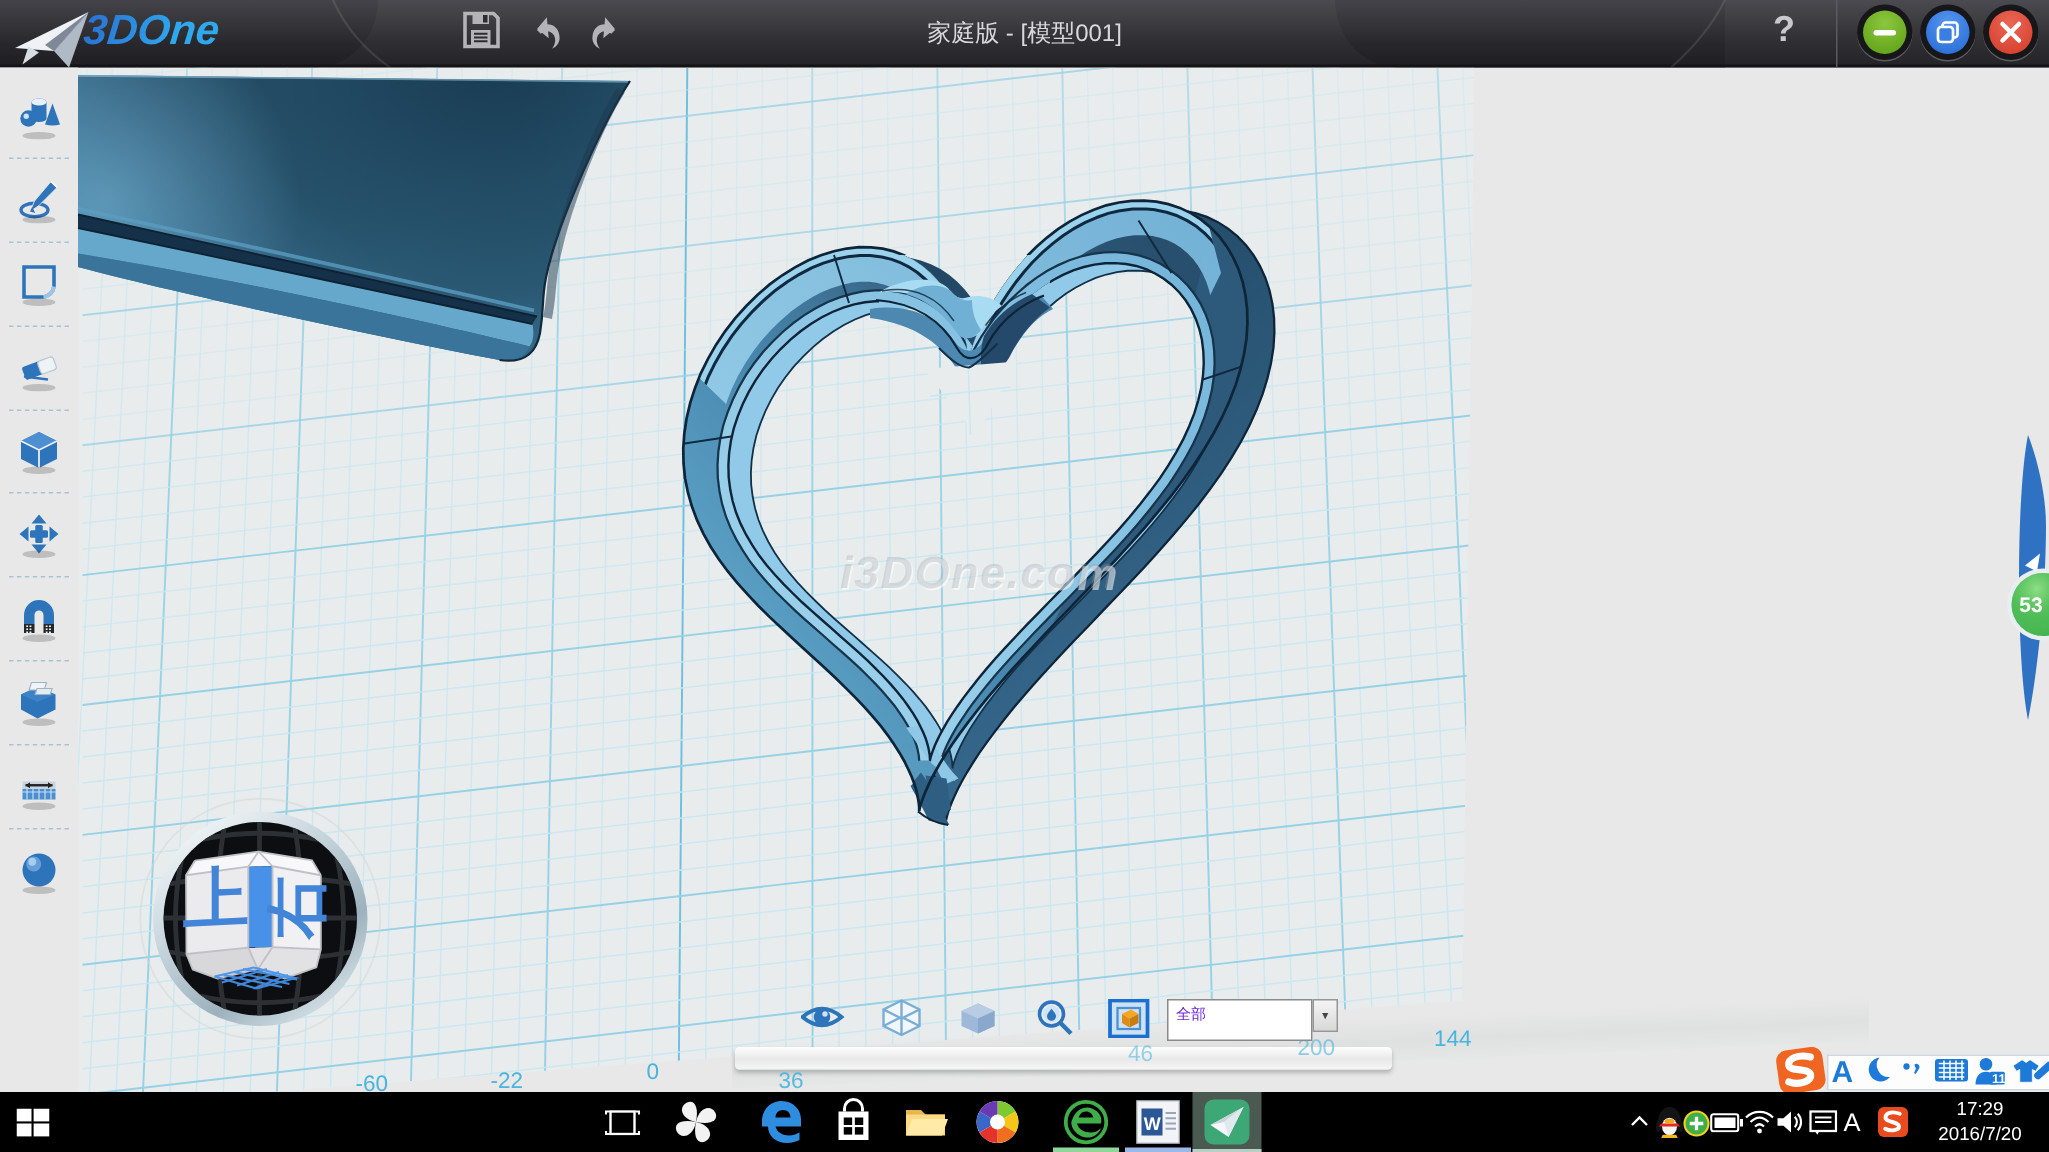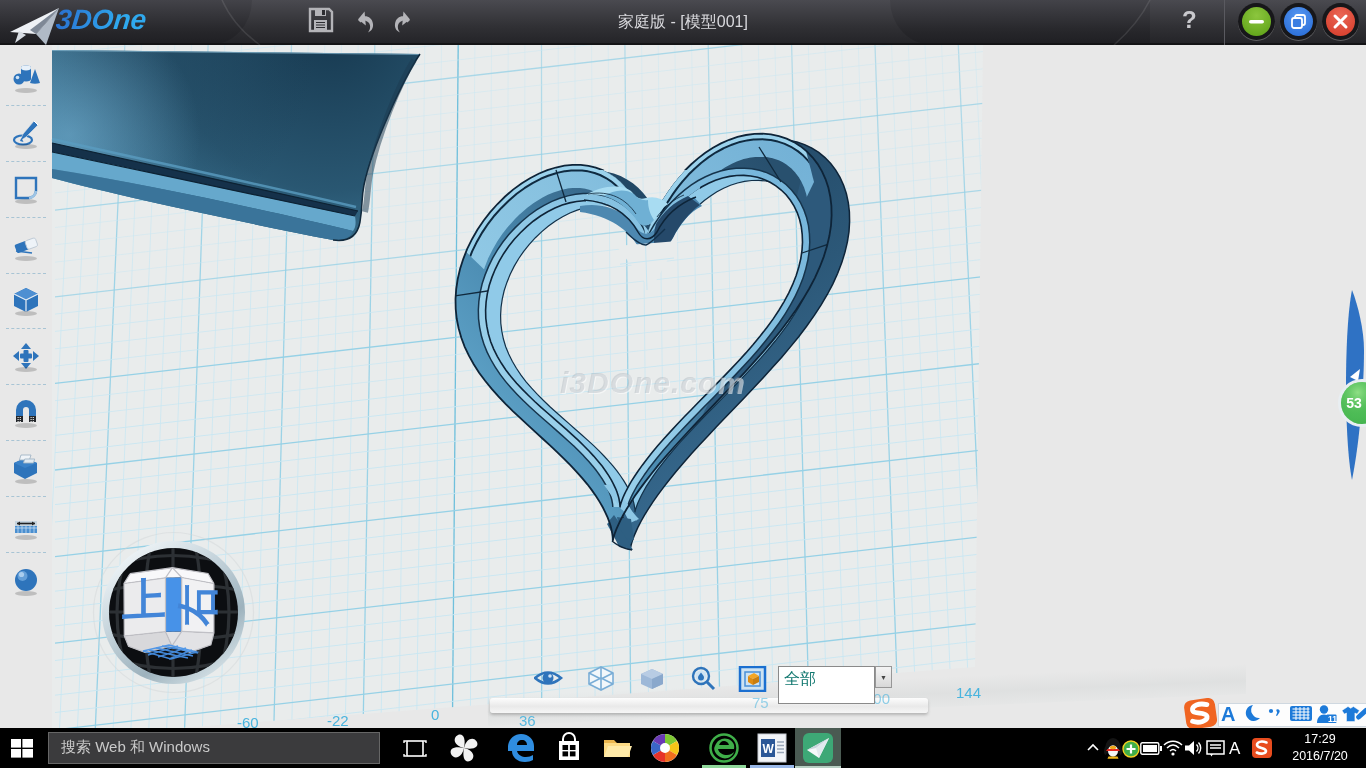--- a/index.html
+++ b/index.html
@@ -28,22 +28,22 @@
 .winbtn .inner{position:absolute;left:4px;top:4px;width:29px;height:29px;border-radius:50%;}
 
 #ltool{position:absolute;left:0;top:45px;width:52px;height:683px;background:#e8e8e8;}
 #ltool .sep{position:absolute;left:6px;width:40px;border-top:1px dashed #a8c4d4;}
 .lico{position:absolute;left:10px;width:32px;height:32px;}
 #wmark{position:absolute;left:560px;top:366px;width:260px;
  font-size:30px;font-style:italic;font-weight:bold;color:rgba(148,160,170,0.30);
  text-shadow:1px 1px 0 rgba(255,255,255,0.55);letter-spacing:1px;}
 
 .axnum{position:absolute;color:#49b4de;font-size:15px;}
-#combo{position:absolute;left:778px;top:666px;width:97px;height:38px;background:#fff;
- border:1px solid #8a8a8a;font-size:16px;color:#0f766e;padding:2px 0 0 5px;}
+#combo{position:absolute;left:778px;top:666px;width:97px;height:28px;background:#fff;
+ border:1px solid #8a8a8a;font-size:10px;color:#6d28d9;padding:2px 0 0 5px;}
 #combobtn{position:absolute;left:875px;top:666px;width:17px;height:22px;
  background:linear-gradient(#f4f4f4,#d8d8d8);border:1px solid #979797;
  font-size:7px;color:#444;text-align:center;padding-top:7px;}
 #platform{position:absolute;left:490px;top:698px;width:438px;height:15px;border-radius:3px;
  background:linear-gradient(#fdfdfd,#e9e9e9 55%,#f6f6f6);box-shadow:0 2px 3px rgba(120,120,120,.45);}
 #platback{position:absolute;left:488px;top:680px;width:758px;height:30px;
  background:linear-gradient(180deg,rgba(208,212,212,0) 0%,rgba(206,210,210,0.35) 55%,rgba(222,226,226,0.25) 100%);
  transform:skewY(-2.4deg);}
 
 #sogou{position:absolute;left:1218px;top:703px;width:148px;height:24px;background:#fdfdfd;
@@ -478,21 +478,21 @@
 <path d="M149,650 L188,658 M156,648 L193,656 M162,646 L198,653 M178,646 L148,655 M186,648 L158,657 M192,650 L169,659"></path>
 </g>
 </svg>
 <div id="wmark">i3DOne.com</div>
 <div id="platback"></div>
     <div id="platform"></div>
 <div class="axnum" style="left:237px;top:714px;opacity:1">-60</div>
 <div class="axnum" style="left:327px;top:712px;opacity:1">-22</div>
 <div class="axnum" style="left:431px;top:706px;opacity:1">0</div>
 <div class="axnum" style="left:519px;top:712px;opacity:0.9">36</div>
-<div class="axnum" style="left:752px;top:694px;opacity:0.55">75</div>
+<div class="axnum" style="left:752px;top:694px;opacity:0.55">46</div>
 <div class="axnum" style="left:865px;top:690px;opacity:0.6">200</div>
 <div class="axnum" style="left:956px;top:684px;opacity:1">144</div>
 <svg style="position:absolute;left:534px;top:666px" width="240" height="26" viewBox="0 0 240 26">
 <g fill="#2e74bb">
 <path d="M1 12 Q14 1 27 12 Q14 23 1 12 Z" fill="none" stroke="#2e74bb" stroke-width="2.6"></path>
 <circle cx="14" cy="12" r="5.5"></circle>
         <circle cx="16" cy="10" r="1.8" fill="#cfe3f5"></circle>
 </g>
 <g transform="translate(53,0)" stroke="#7aadd6" fill="none" stroke-width="1.6">
 <polygon points="14,1 26,7 26,18 14,24 2,18 2,7" fill="#f2f7fb"></polygon>
@@ -565,21 +565,20 @@
     </svg>
 <div id="taskbar"></div>
 <svg style="position:absolute;left:11px;top:739px" width="22" height="19" viewBox="0 0 22 19">
 <g fill="#fff">
         <rect x="0" y="0" width="10" height="8.6"></rect>
         <rect x="11.4" y="0" width="10.6" height="8.6"></rect>
 <rect x="0" y="10" width="10" height="8.6"></rect>
         <rect x="11.4" y="10" width="10.6" height="8.6"></rect>
       </g>
     </svg>
-<div id="tsearch">搜索 Web 和 Windows</div>
 <svg style="position:absolute;left:403px;top:740px" width="24" height="17" viewBox="0 0 24 17">
 <rect x="4" y="1" width="16" height="15" fill="none" stroke="#fff" stroke-width="1.6"></rect>
 <path d="M1 3 v-2 h2.5 M23 3 v-2 h-2.5 M1 14 v2 h2.5 M23 14 v2 h-2.5" stroke="#fff" stroke-width="1.4" fill="none"></path>
 </svg>
 <svg class="tbicon" style="left:448px" width="32" height="32" viewBox="0 0 32 32">
 <g fill="#f2f2f2">
         <path d="M16 16 C6 14 4 6 10 3 C15 1 18 6 16 16 Z"></path>
 <path d="M16 16 C18 6 26 4 29 10 C31 15 26 18 16 16 Z"></path>
 <path d="M16 16 C26 18 28 26 22 29 C17 31 14 26 16 16 Z"></path>
 <path d="M16 16 C14 26 6 28 3 22 C1 17 6 14 16 16 Z"></path>

